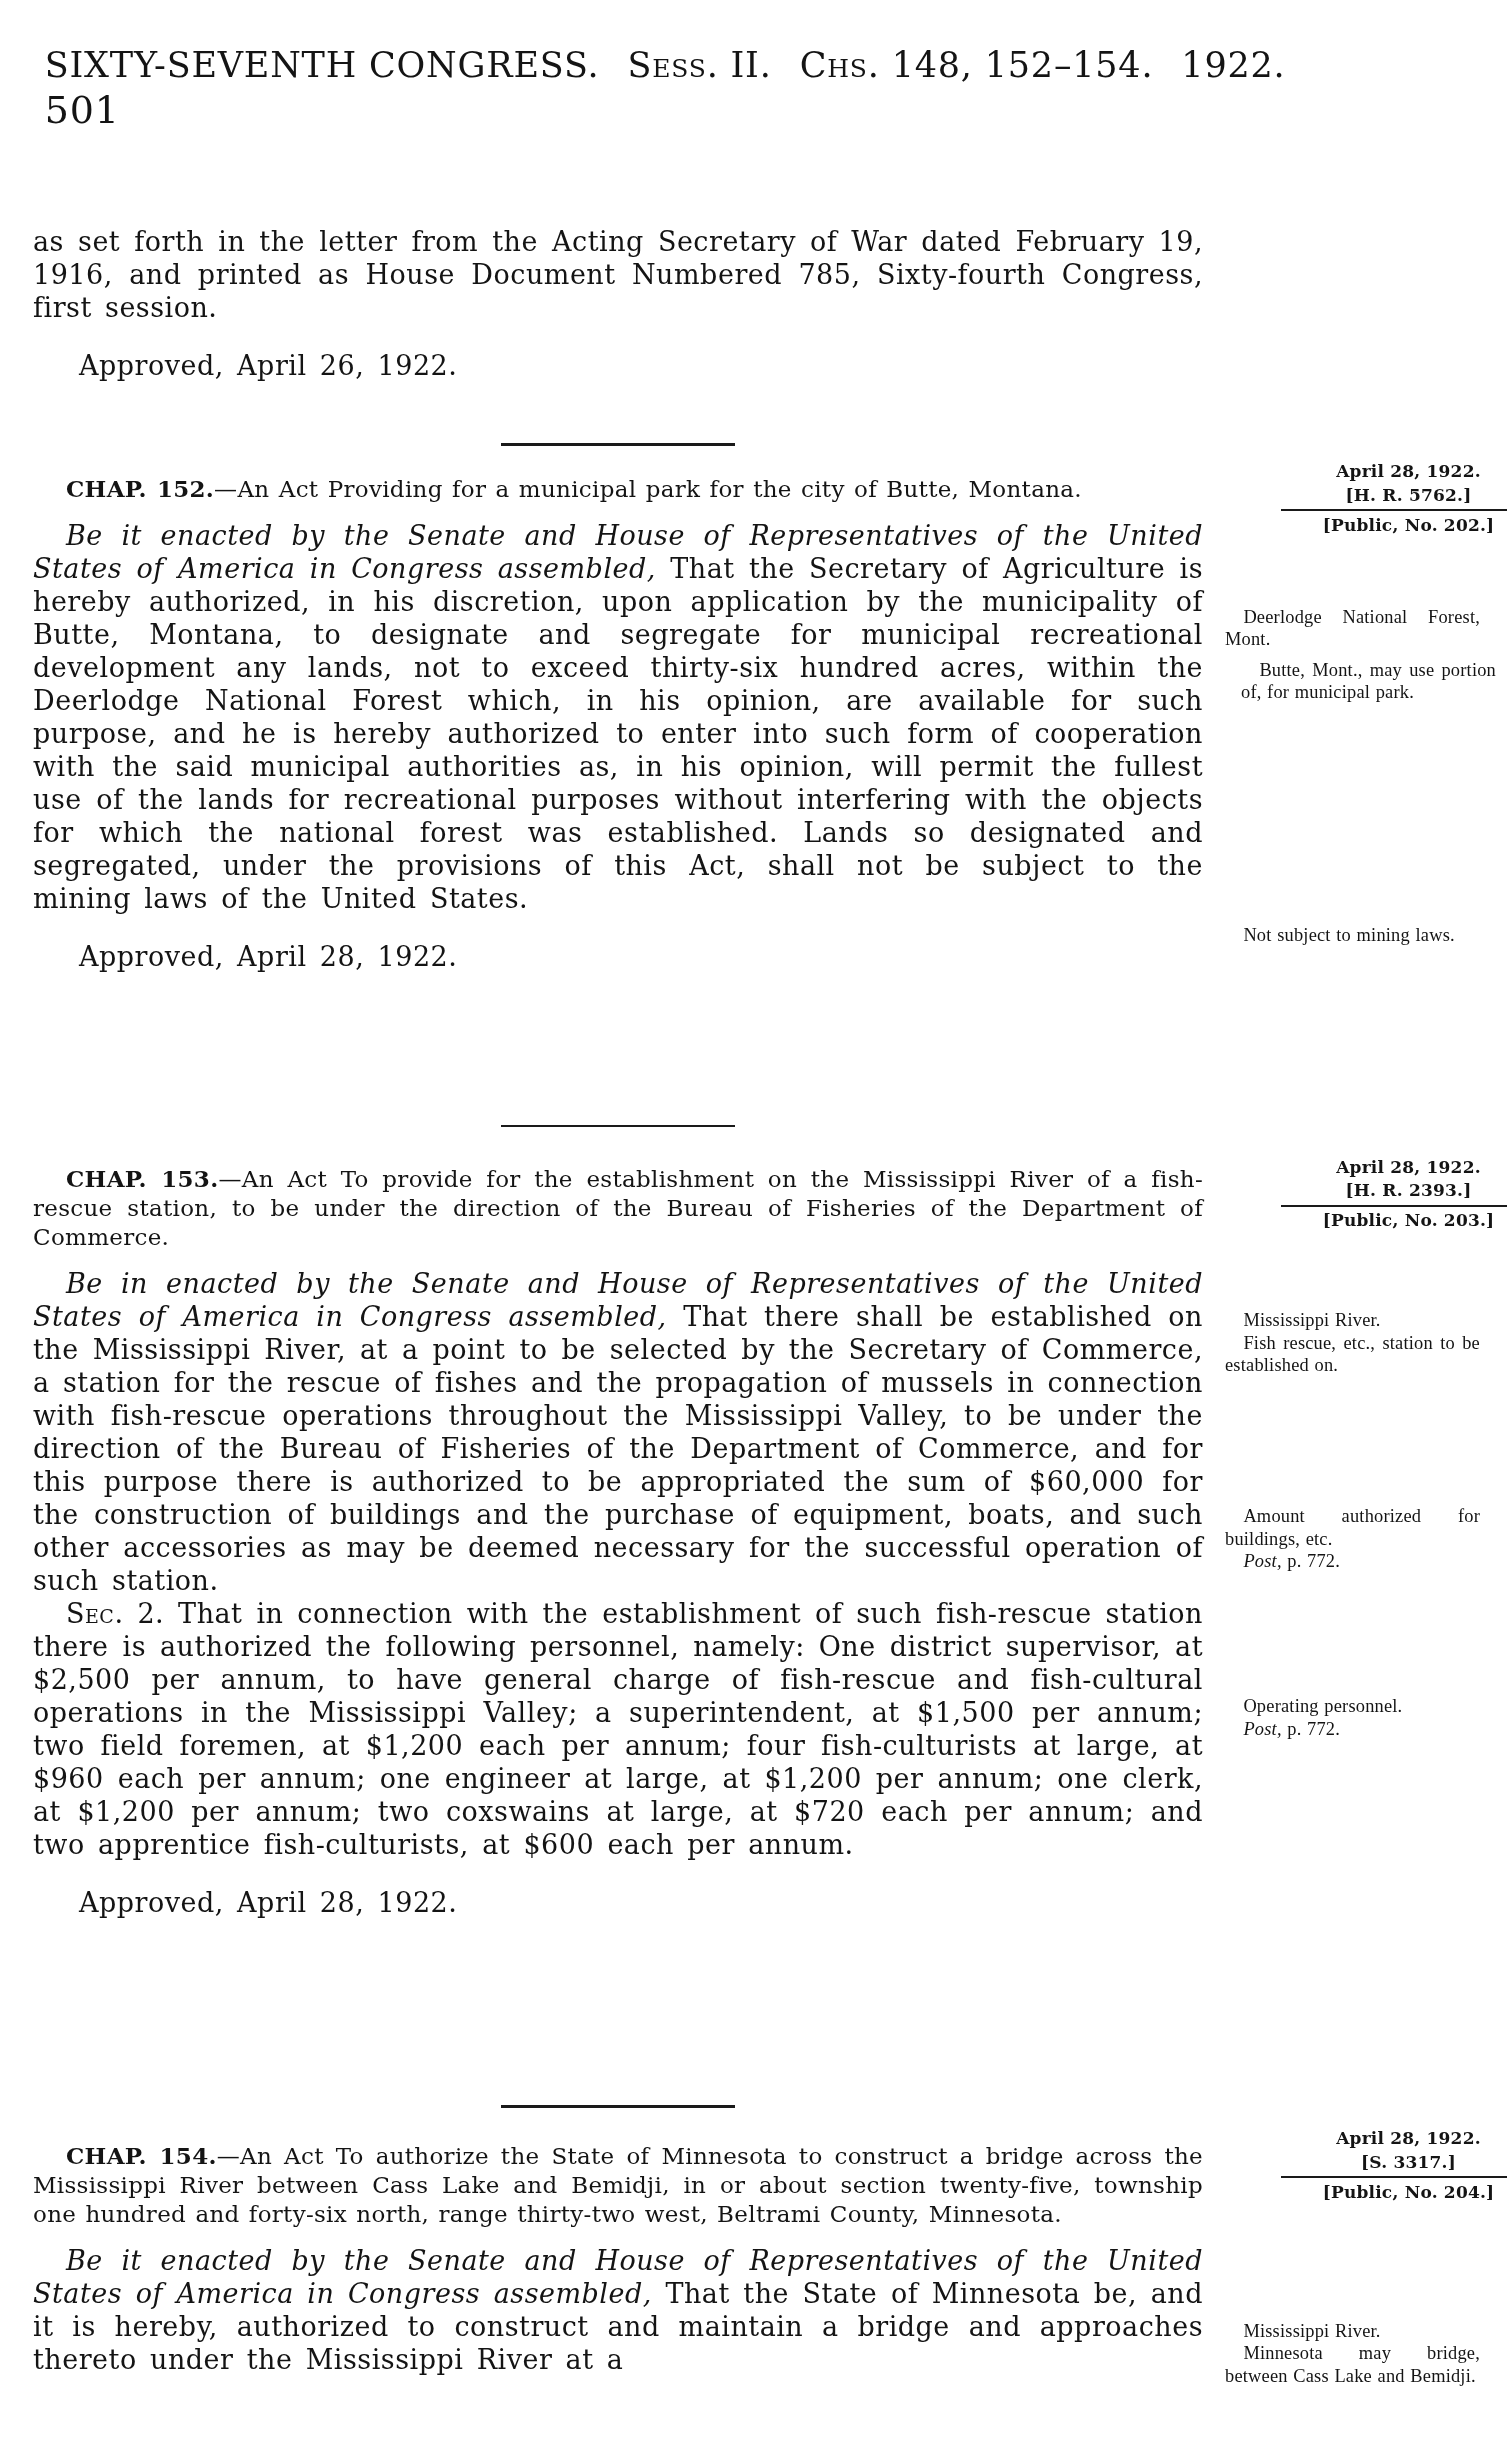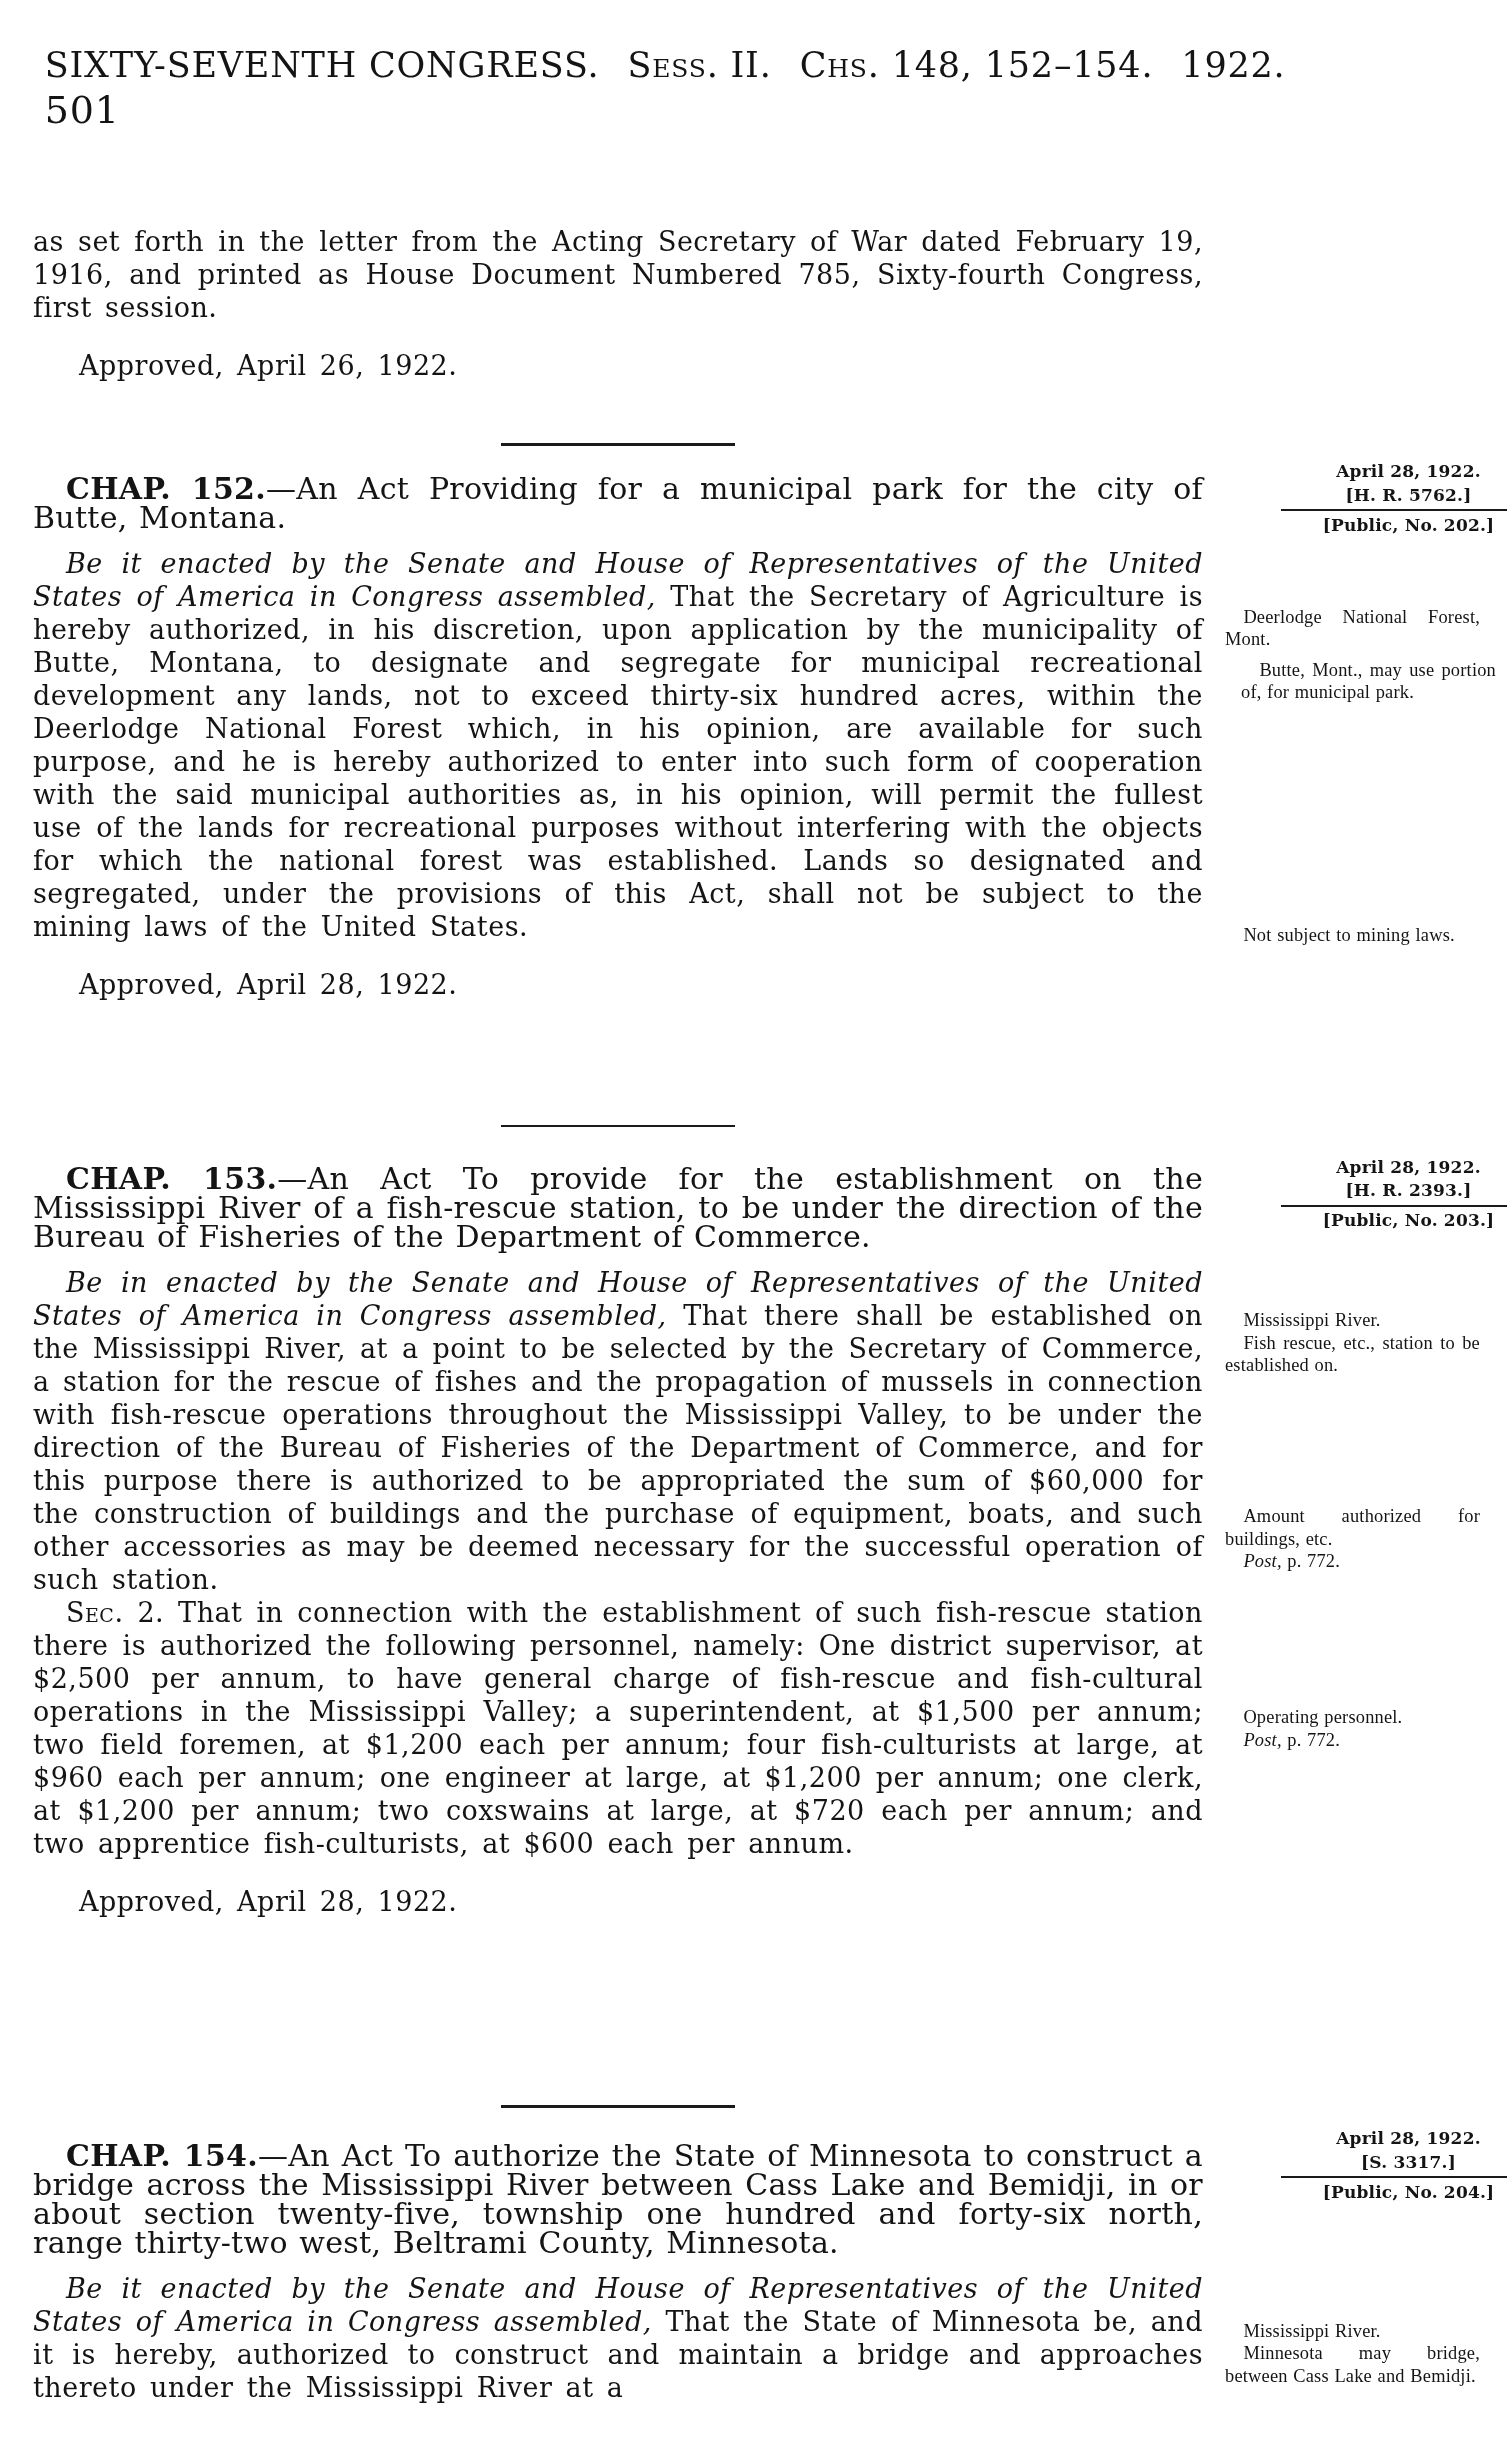--- a/index.html
+++ b/index.html
@@ -27,21 +27,21 @@
   .main-col { width:1170px; }
   .body-par {
     font-size:27px; line-height:33px;
     text-align:justify; text-indent:33px;
     letter-spacing:0.5px; word-spacing:4.2px;
   }
   .no-indent { text-indent:0; }
   .approved { margin-top:25px; text-indent:46px; }
   .italic { font-style:italic; }
   .chap-heading {
-    font-size:30px; line-height:29px;
+    font-size:23px; line-height:29px;
     text-align:justify; text-indent:33px;
     letter-spacing:0.3px; word-spacing:1.7px;
     margin-bottom:15px;
   }
   .chap-label { font-weight:bold; }
 
   section.chapter { position:relative; }
   .sec-148 { min-height:190px; }
   .sec-152 { min-height:619px; }
   .sec-153 { min-height:911px; }
@@ -125,21 +125,21 @@
       <div>[Public, No. 203.]</div>
     </aside>
     <aside class="sidenote" style="top:145px;">
       <div class="sn">Mississippi River.</div>
       <div class="sn">Fish rescue, etc., station to be established on.</div>
     </aside>
     <aside class="sidenote" style="top:341px;">
       <div class="sn">Amount authorized for buildings, etc.</div>
       <div class="sn"><span class="italic">Post,</span><span> p. 772.</span></div>
     </aside>
-    <aside class="sidenote" style="top:542px;">
+    <aside class="sidenote" style="top:531px;">
       <div class="sn">Operating personnel.</div>
       <div class="sn"><span class="italic">Post,</span><span> p. 772.</span></div>
     </aside>
   </section>
 
   <div class="section-rule rule-3"></div>
 
   <section class="chapter">
     <div class="main-col">
       <p class="chap-heading"><span class="chap-label">CHAP. 154.</span><span>—An Act To authorize the State of Minnesota to construct a bridge across the Mississippi River between Cass Lake and Bemidji, in or about section twenty-five, township one hundred and forty-six north, range thirty-two west, Beltrami County, Minnesota.</span></p>

